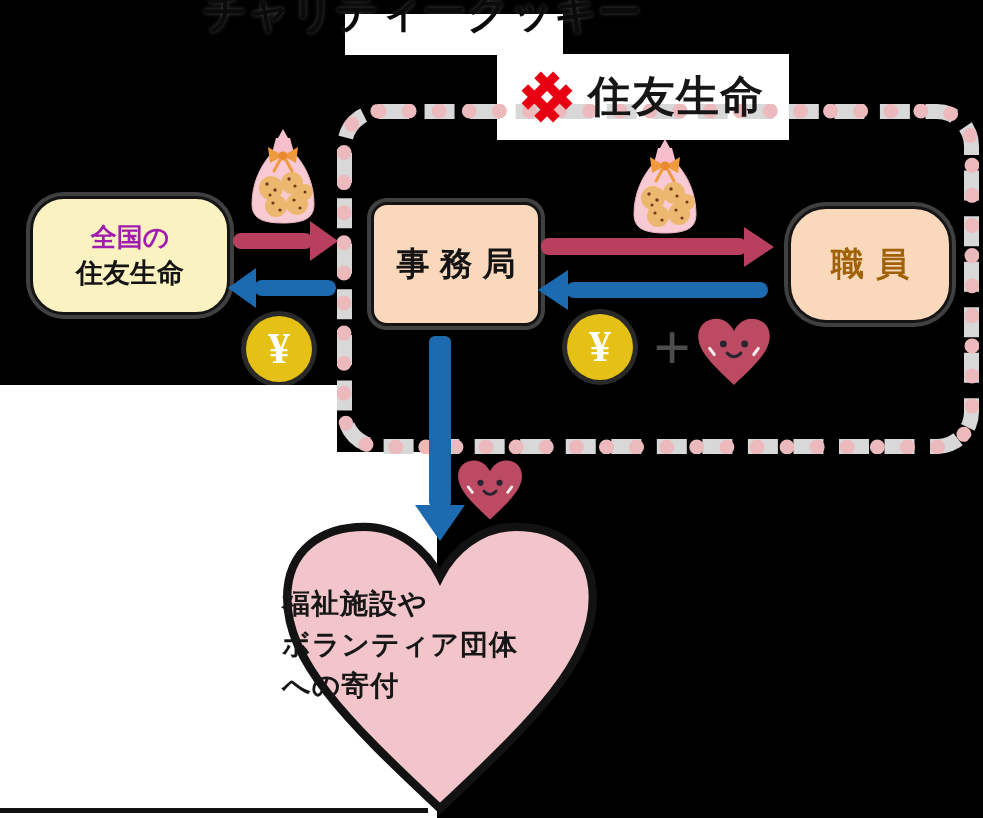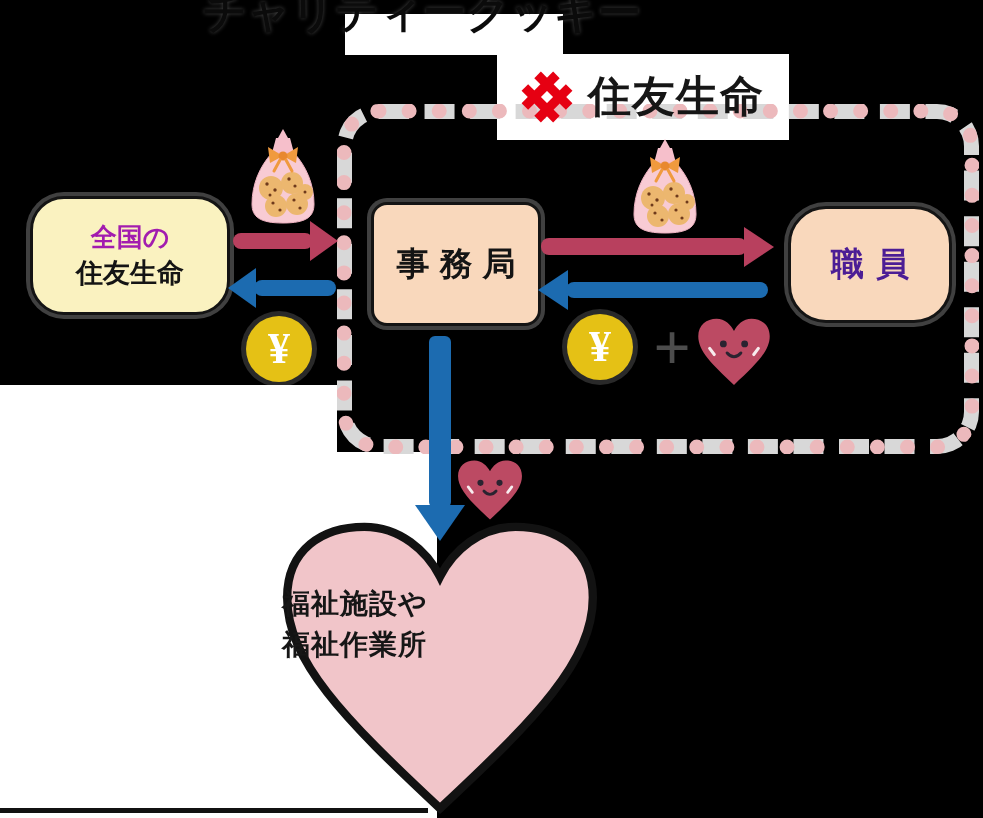--- a/index.html
+++ b/index.html
@@ -34,21 +34,21 @@
   
   .node{box-sizing:border-box;border:3px solid #141414;z-index:4;
     display:flex;flex-direction:column;align-items:center;justify-content:center;
     box-shadow:0 0 0 4px rgba(255,255,255,0.25);}
   #node-workshops{left:30px;top:196px;width:200px;height:119px;background:#FAF2C0;border-radius:34px;}
   #node-workshops .l1{font-size:26px;font-weight:bold;color:#a21caf;}
   #node-workshops .l2{font-size:27px;font-weight:bold;color:#141414;}
   #node-office{left:362px;top:202px;width:170px;height:124px;background:#F9D8BC;border-radius:16px;margin-left:9px;}
   #node-office .lbl{font-size:33px;font-weight:bold;color:#141414;letter-spacing:10px;text-indent:10px;}
   #node-staff{left:788px;top:206px;width:164px;height:117px;background:#F9D8BC;border-radius:38px;}
-  #node-staff .lbl{font-size:33px;font-weight:bold;color:#4c1d95;letter-spacing:12px;text-indent:12px;}
+  #node-staff .lbl{font-size:33px;font-weight:bold;color:#a16207;letter-spacing:12px;text-indent:12px;}
 
   
   .shaft{border-radius:8px;z-index:4;}
   .red{background:#B8405E;}
   .blue{background:#1C6BB0;}
   .head{width:0;height:0;z-index:4;}
   #arrow-red-1-shaft{left:233px;top:233px;width:80px;height:16px;}
   #arrow-red-1-head{left:310px;top:221px;border-top:20px solid transparent;border-bottom:20px solid transparent;border-left:28px solid #B8405E;}
   #arrow-blue-1-head{left:228px;top:268px;border-top:20px solid transparent;border-bottom:20px solid transparent;border-right:28px solid #1C6BB0;}
   #arrow-blue-1-shaft{left:254px;top:280px;width:82px;height:16px;}
@@ -225,16 +225,17 @@
       <path d="M18,40 L24,48"></path>
         <path d="M82,40 L76,48"></path>
     </g>
   </svg>
 
   <svg class="abs" id="big-heart" viewBox="0 0 100 92">
     <path d="M50,89 C20,61 2.5,43 2.5,23.5 C2.5,8.5 13.5,1.5 26.5,1.5 C37.5,1.5 46,9 50,17 C54,9 62.5,1.5 73.5,1.5 C86.5,1.5 97.5,8.5 97.5,23.5 C97.5,43 80,61 50,89 Z" fill="#F1C5C9" stroke="#121212" stroke-width="2.6"></path>
   </svg>
   <div class="abs" id="donation-text">
     <div>福祉施設や</div>
-    <div>福祉作業所</div>
+    <div>ボランティア団体</div>
+    <div>への寄付</div>
   </div>
 
 </div>
 
 </body></html>

